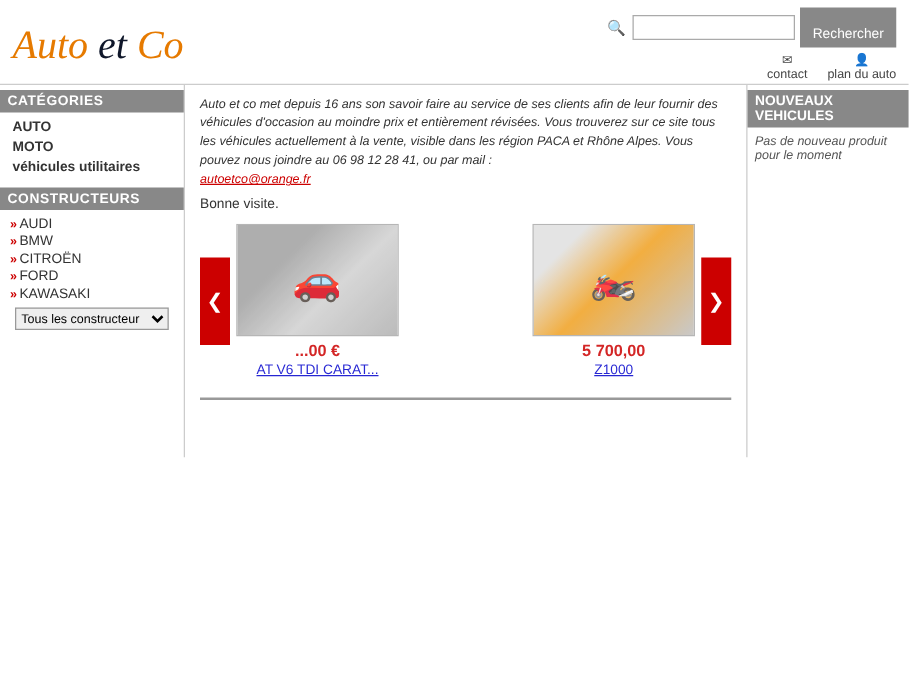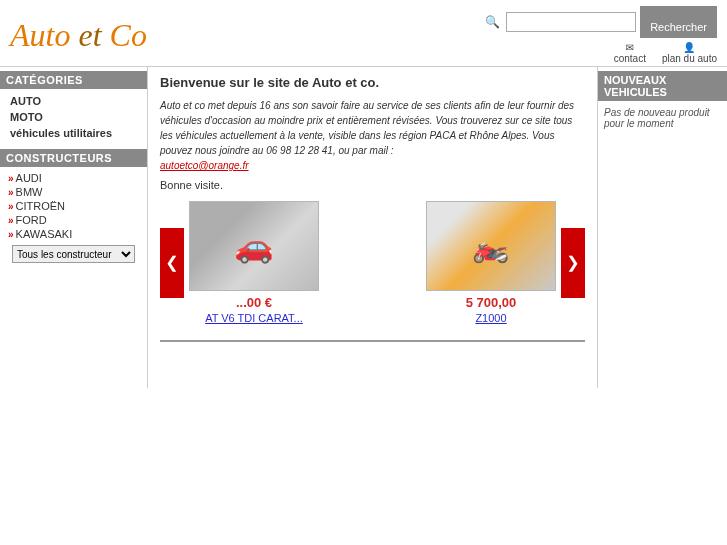--- a/index.html
+++ b/index.html
@@ -12,21 +12,21 @@
       justify-content: space-between;
       padding: 6px 10px 2px 10px;
       border-bottom: 1px solid #ccc;
     }
     #logo {
       font-size: 32px;
       font-family: Georgia, serif;
       color: #e67a00;
       font-style: italic;
     }
-    #logo span { color: #a16207; }
+    #logo span { color: #0f172a; }
     #header-right {
       display: flex;
       flex-direction: column;
       align-items: flex-end;
     }
     #search-bar {
       display: flex;
       align-items: center;
       gap: 4px;
       margin-bottom: 4px;
@@ -337,21 +337,20 @@
           <select>
             <option>Tous les constructeur</option>
           </select>
         </div>
       </div>
     </div>
 
   </div>
 
   <div id="content">
-    <div id="welcome-title">Bienvenue sur le site de Auto et co.</div>
     <p id="welcome-text">
       <span>Auto et co met depuis 16 ans son savoir faire au service de ses clients afin de leur fournir des véhicules d'occasion au moindre prix et entièrement révisées. Vous trouverez sur ce site tous les véhicules actuellement à la vente, visible dans les région PACA et Rhône Alpes. Vous pouvez nous joindre au 06 98 12 28 41, ou par mail :</span>
       <br>
       <a href="#" style="color:#c00">autoetco@orange.fr</a>
     </p>
     <p id="welcome-end">Bonne visite.</p>
 
     <div id="products-area">
       <button class="carousel-btn">❮</button>
       <div id="products-list">

